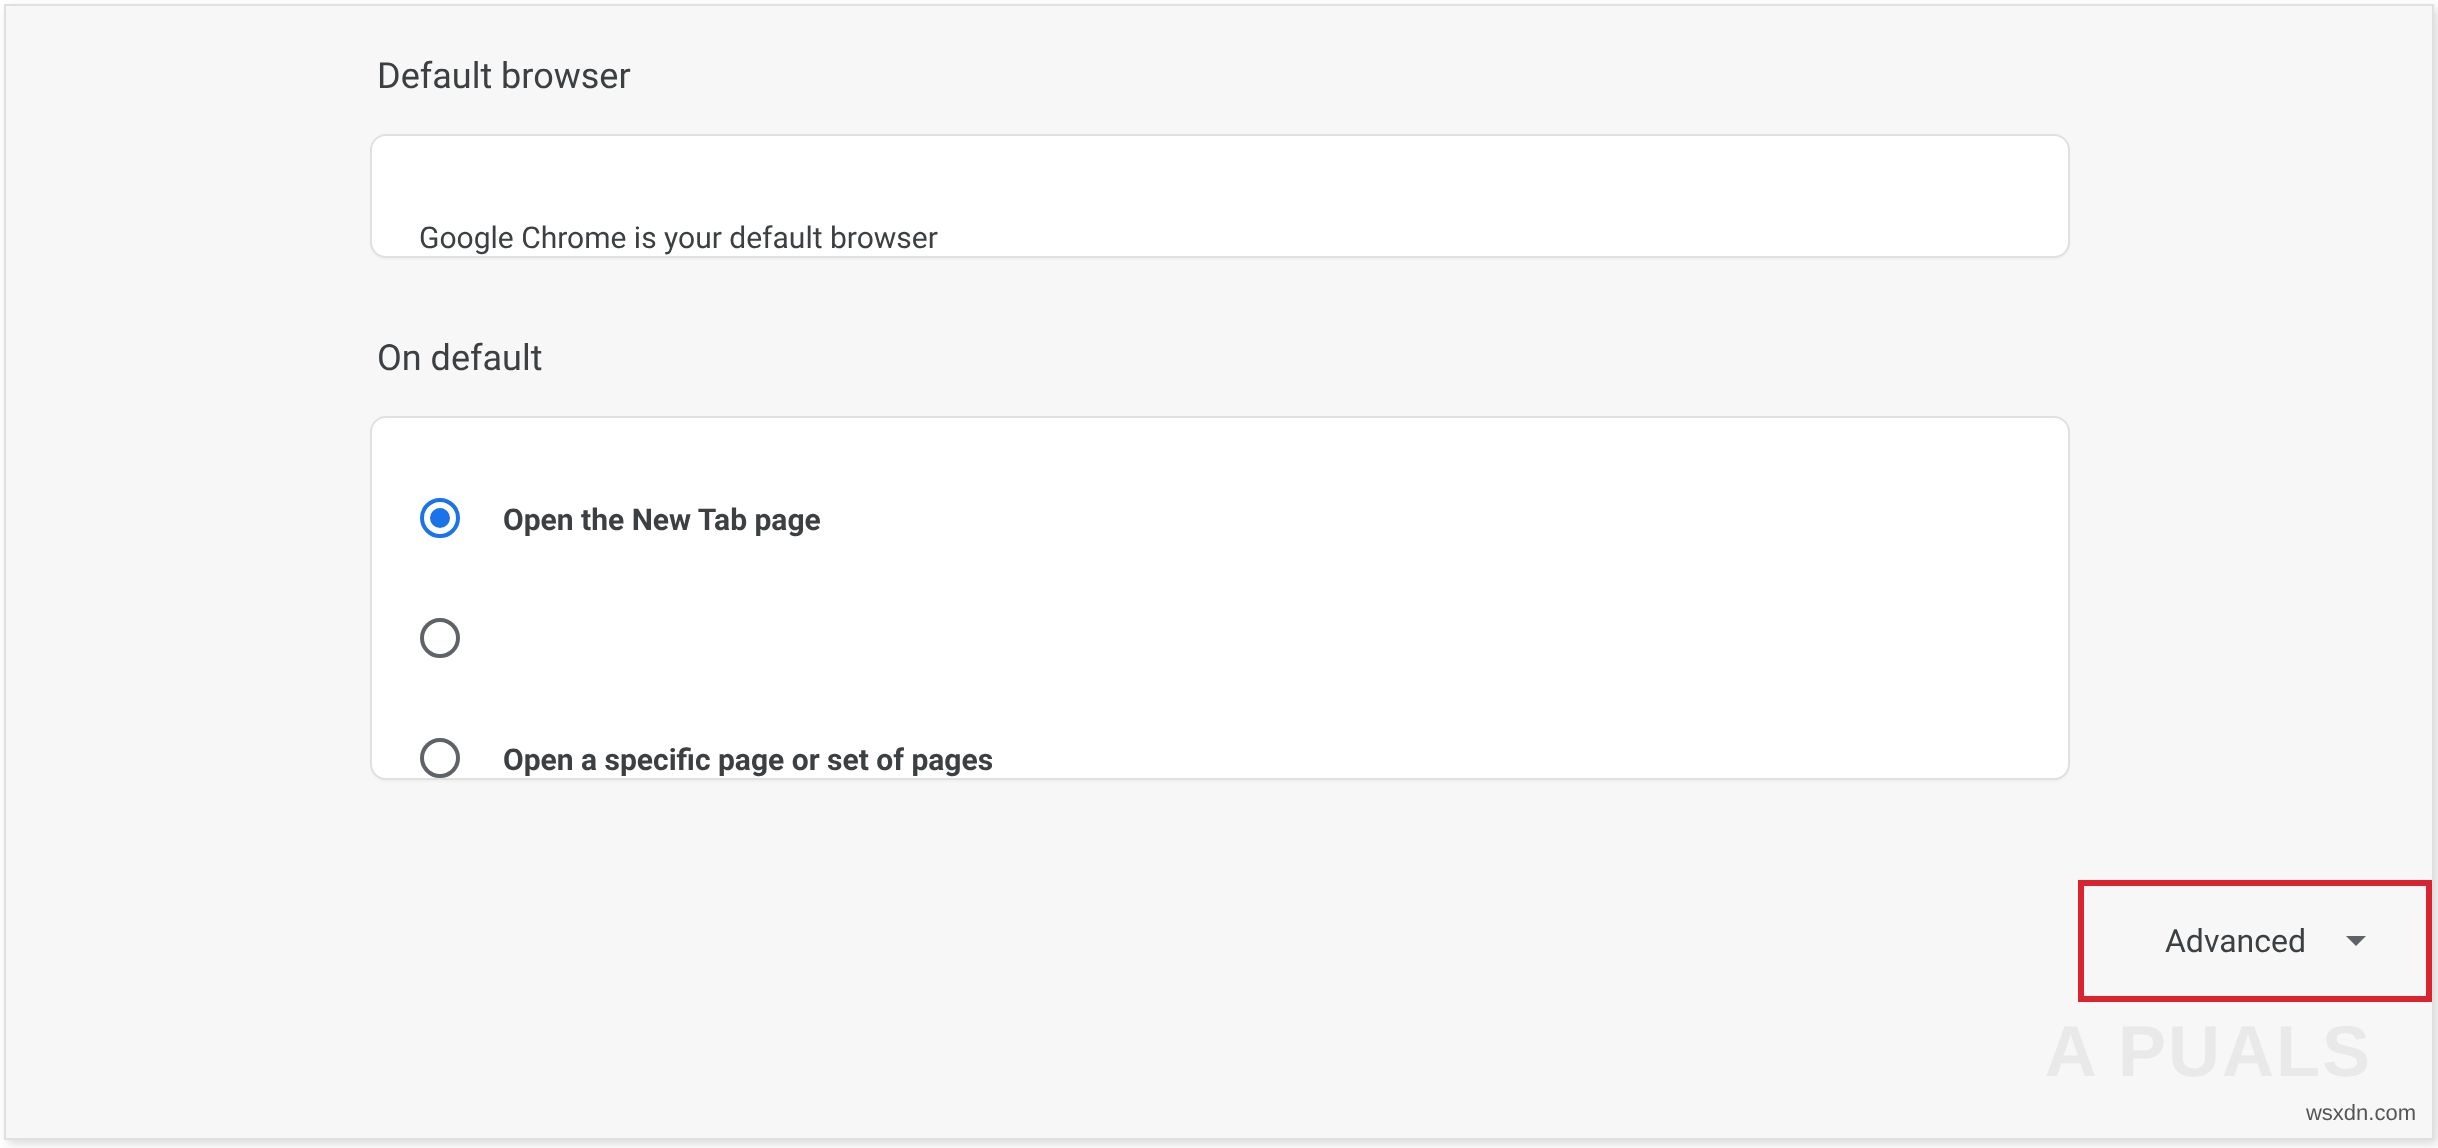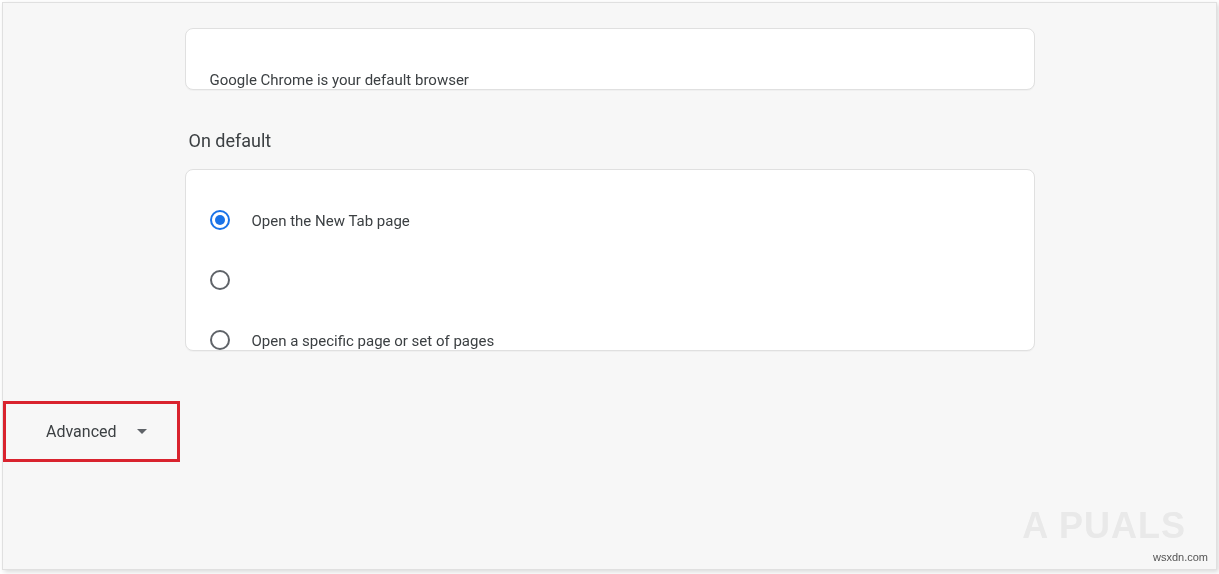--- a/index.html
+++ b/index.html
@@ -47,20 +47,21 @@
       align-items: flex-end;
       min-height: 60px;
       padding: 0 24px;
     }
     .card-text {
       font-size: 15px;
       color: #3c4043;
     }
     .radio-group .card-row {
       min-height: 60px;
+      font-weight: bold;
     }
     .radio-outer {
       width: 20px;
       height: 20px;
       border-radius: 50%;
       display: flex;
       align-items: center;
       justify-content: center;
       margin-right: 22px;
       flex-shrink: 0;
@@ -76,21 +77,21 @@
     }
     .radio-unselected .radio-outer {
       border: 2px solid #5f6368;
     }
     .radio-label {
       font-size: 15px;
       color: #3c4043;
     }
     .advanced-area {
       display: flex;
-      justify-content: flex-start;
+      justify-content: flex-end;
       margin-top: 50px;
     }
     .advanced-button {
       border: 3px solid #d9232e;
       padding: 18px 30px 18px 40px;
       display: flex;
       align-items: center;
       gap: 20px;
       cursor: pointer;
     }
@@ -125,20 +126,21 @@
       font-family: Arial, sans-serif;
       pointer-events: none;
     }
   </style>
 </head>
 <body>
 
 <div class="page">
 
   <div class="section">
+    <div class="section-title">Default browser</div>
     <div class="card">
       <div class="card-row">
         <div class="card-text">Google Chrome is your default browser</div>
       </div>
     </div>
   </div>
 
   <div class="section">
     <div class="section-title">On default</div>
     <div class="card radio-group">

